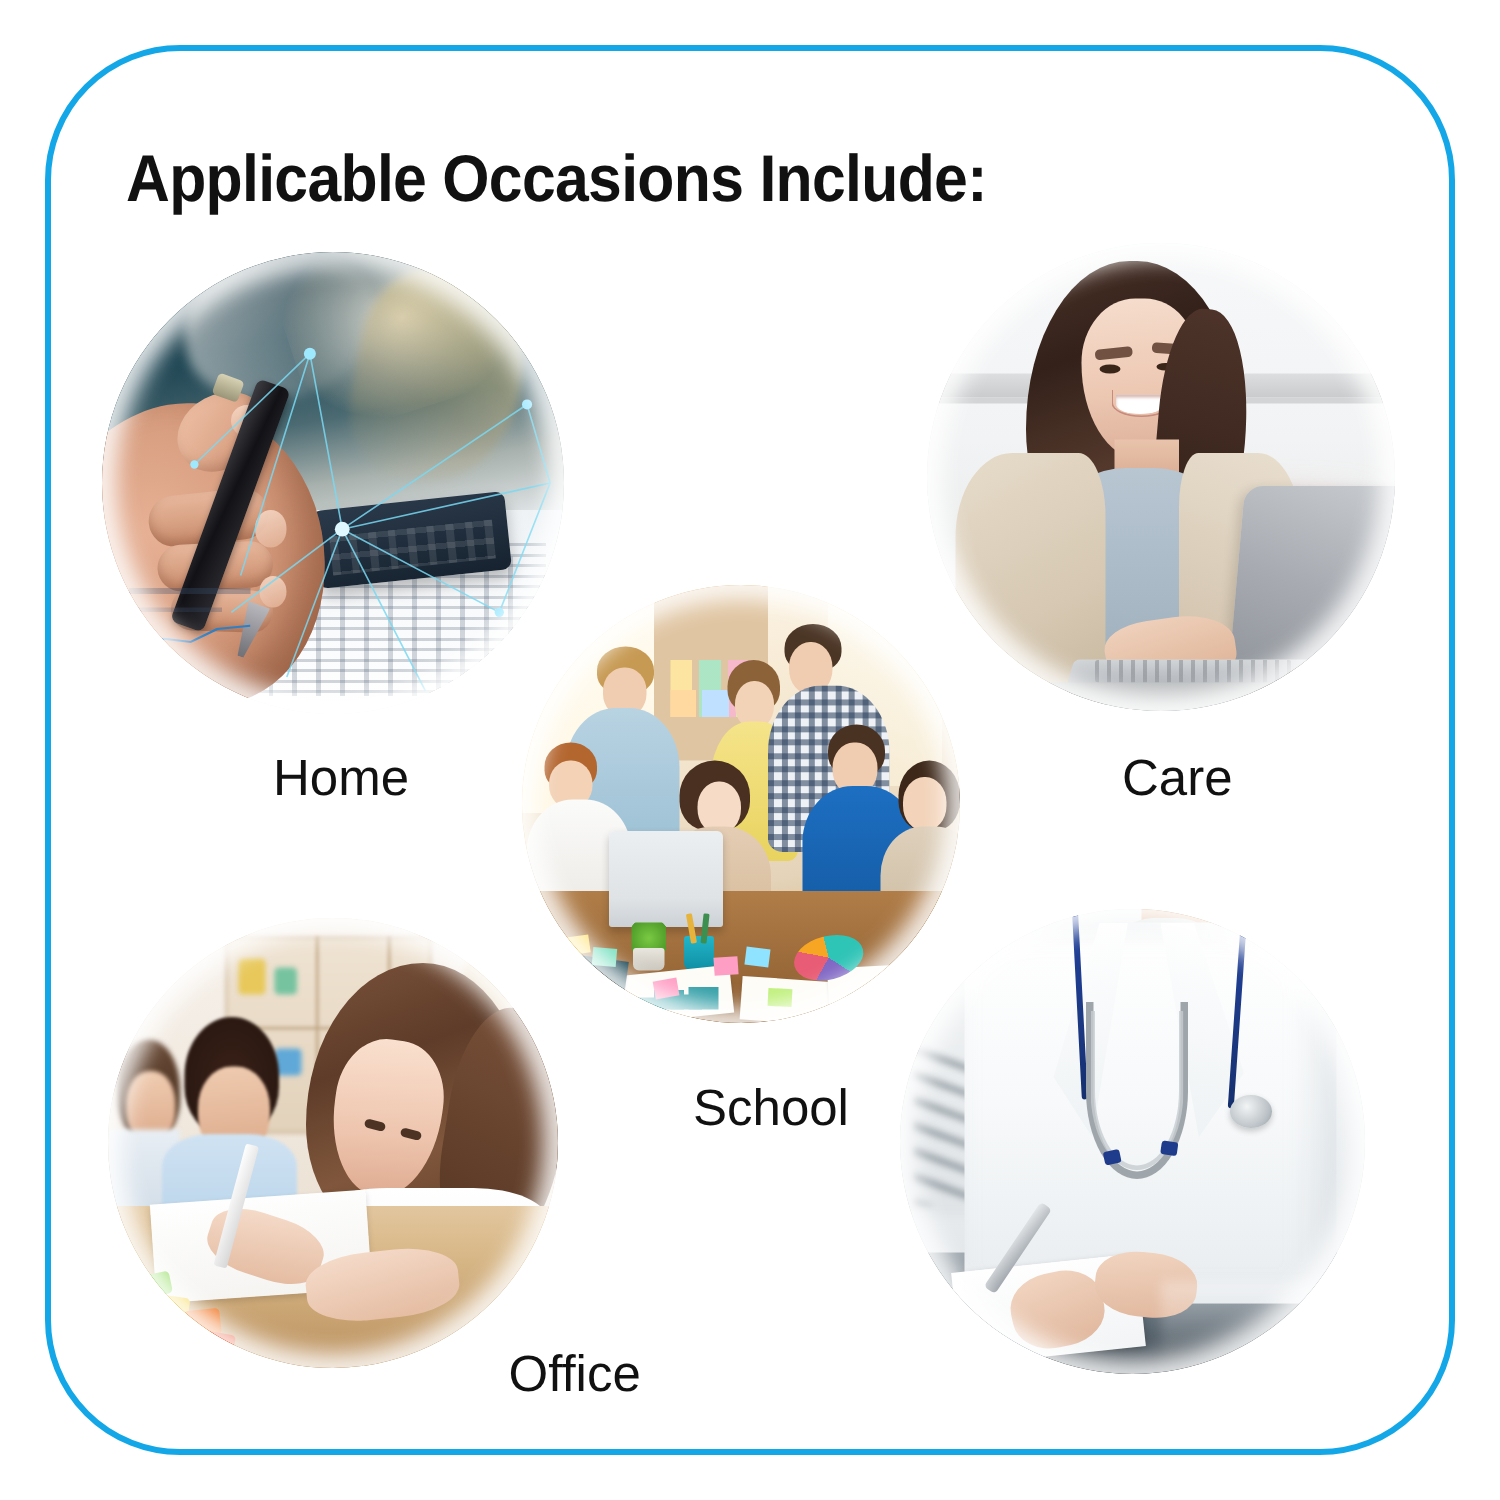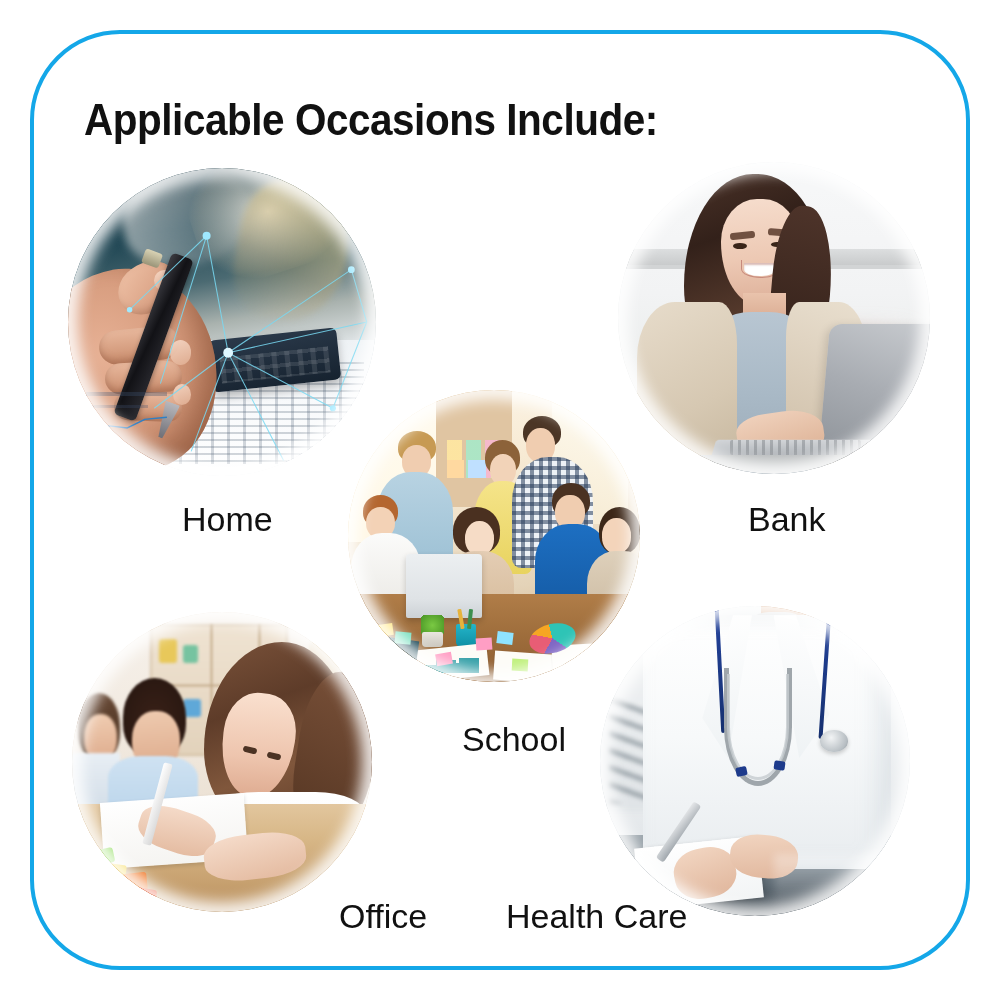--- a/index.html
+++ b/index.html
@@ -374,21 +374,21 @@
       <div class="home-cardigan-l"></div>
       <div class="home-cardigan-r"></div>
       <div class="home-laptop-lid"></div>
       <div class="home-arm"></div>
       <div class="home-laptop-base"></div>
       <div class="home-kbd"></div>
       <div class="home-desk"></div>
       <div class="soft-edge"></div>
     </div>
   </div>
-  <div class="label" style="left:748px;top:500px;">Bank</div>
+  <div class="label" style="left:748px;top:500px;">Care</div>
 
   <div class="circle" style="left:348px;top:390px;width:292px;height:292px;">
     <div class="photo">
       <div class="off-bg"></div>
       <div class="off-window"></div>
       <div class="off-win2"></div>
       <div class="off-brick"></div>
       <div class="off-notes"></div>
       <div class="off-notes2"></div>
 
@@ -514,15 +514,14 @@
       <div class="hc-clip" style="left:56%;top:50%;transform:rotate(8deg);"></div>
       <div class="hc-chest"></div>
       <div class="hc-paper"></div>
       <div class="hc-hand" style="left:24%;bottom:6%;width:20%;height:16%;transform:rotate(-12deg);"></div>
       <div class="hc-hand" style="left:42%;bottom:12%;width:22%;height:14%;transform:rotate(6deg);"></div>
       <div class="hc-pen"></div>
       <div class="hc-reflect"></div>
       <div class="soft-edge"></div>
     </div>
   </div>
-  <div class="label" style="left:506px;top:897px;">Health Care</div>
 
 </div>
 
 </body></html>

